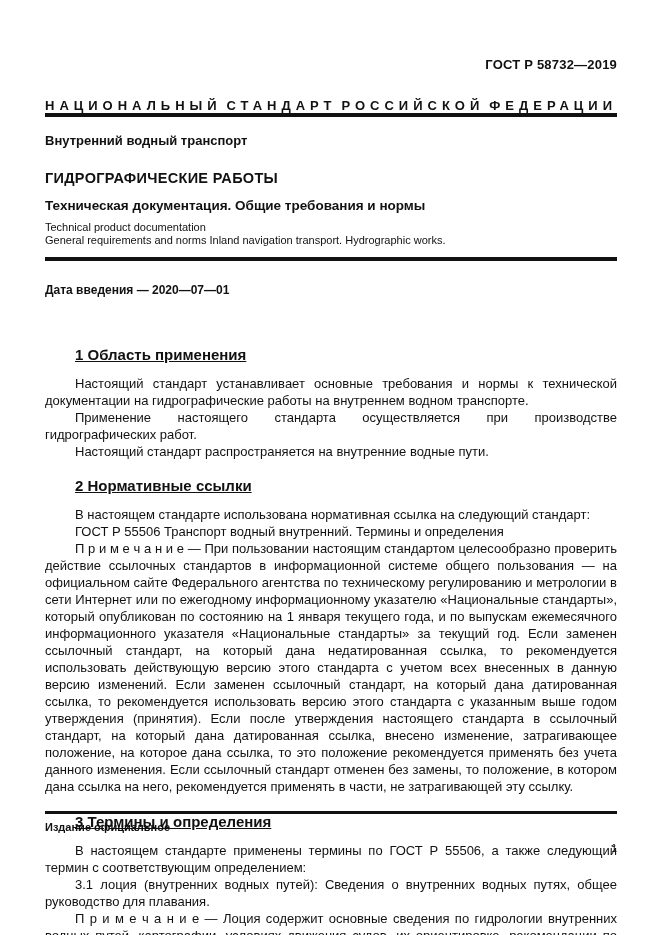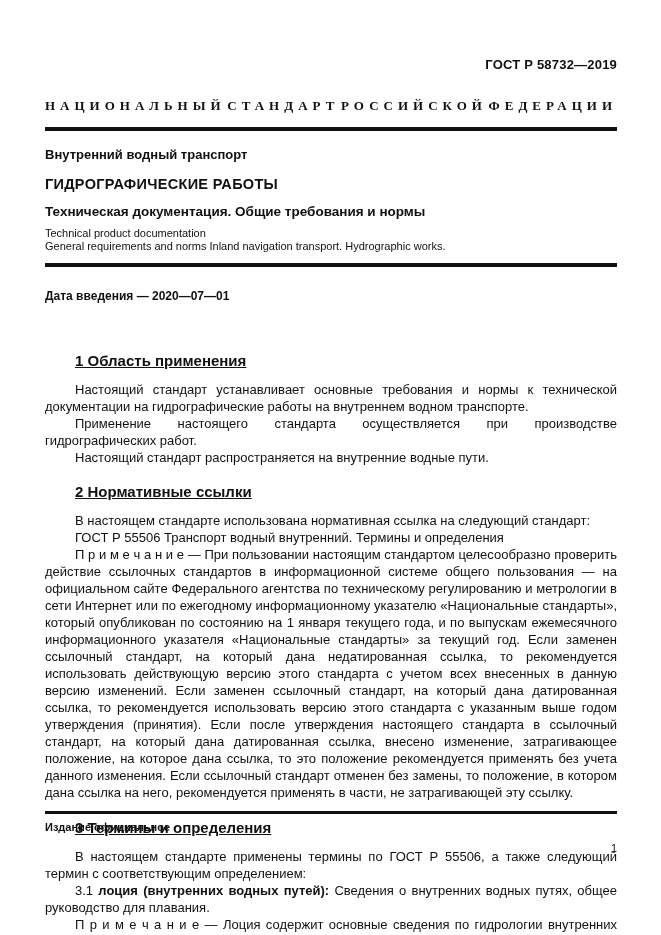--- a/index.html
+++ b/index.html
@@ -18,27 +18,25 @@
     text-align:right;
     font-size:13px;font-weight:bold;
     letter-spacing:.2px;
     margin-bottom:26px;
   }
   .banner{
     display:flex;justify-content:space-between;
     font-size:13px;font-weight:bold;
     letter-spacing:5px;
     white-space:nowrap;
-    margin-bottom:13px;
-    font-family:Liberation Serif, serif;
   }
   .rule{border:0;background:#111;height:4px;margin:0;}
   .title-block{text-align:left;}
   .tb-category{font-size:13px;font-weight:bold;margin-top:16px;}
-  .tb-title{font-size:14.5px;font-weight:bold;margin-top:14px;letter-spacing:.3px;}
+  .tb-title{font-size:14.5px;font-weight:bold;margin-top:22px;letter-spacing:.3px;}
   .tb-subtitle{font-size:13.5px;font-weight:bold;margin-top:12px;}
   .tb-en{font-size:11px;margin-top:8px;line-height:13px;}
   .rule-title{margin-top:10px;}
   .intro-date{
     text-align:left;font-size:12px;font-weight:bold;margin-top:22px;
   }
   .section-heading{
     font-size:15px;font-weight:bold;
     margin:0 0 12px 30px;
     text-decoration:underline;
@@ -52,21 +50,21 @@
     text-align:justify;
     text-indent:30px;
   }
   .note{
     margin:9px 0 0 0;
     font-size:10.5px;line-height:12.6px;
     text-align:justify;
     text-indent:30px;
   }
   .term-def{white-space:normal;}
-  .term-def .term{font-weight:bold;}
+  .term-def .term{font-weight:normal;}
   .footer{
     position:absolute;
     left:45px;right:44px;top:811px;
   }
   .footer-rule{height:3px;background:#111;}
   .edition{font-size:11px;font-weight:bold;margin-top:7px;}
   .page-num{text-align:right;font-size:11px;margin-top:9px;}
 </style>
 </head>
 <body>

